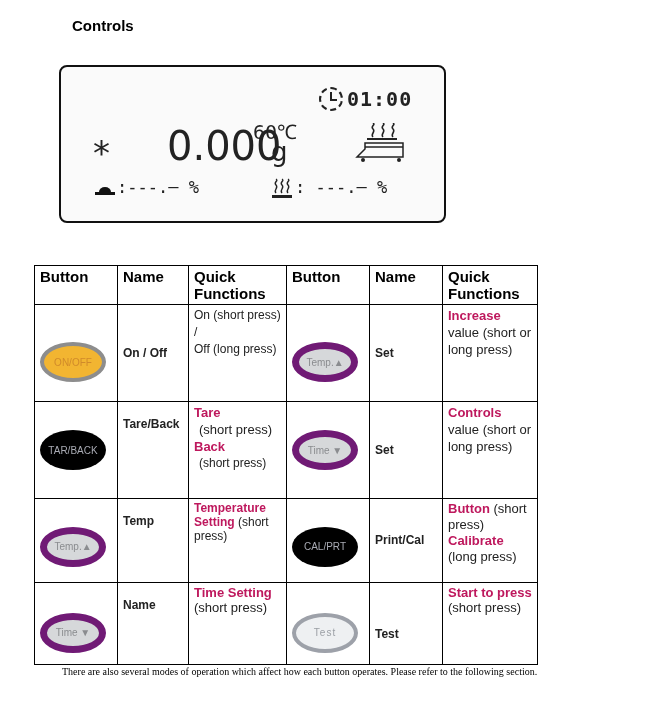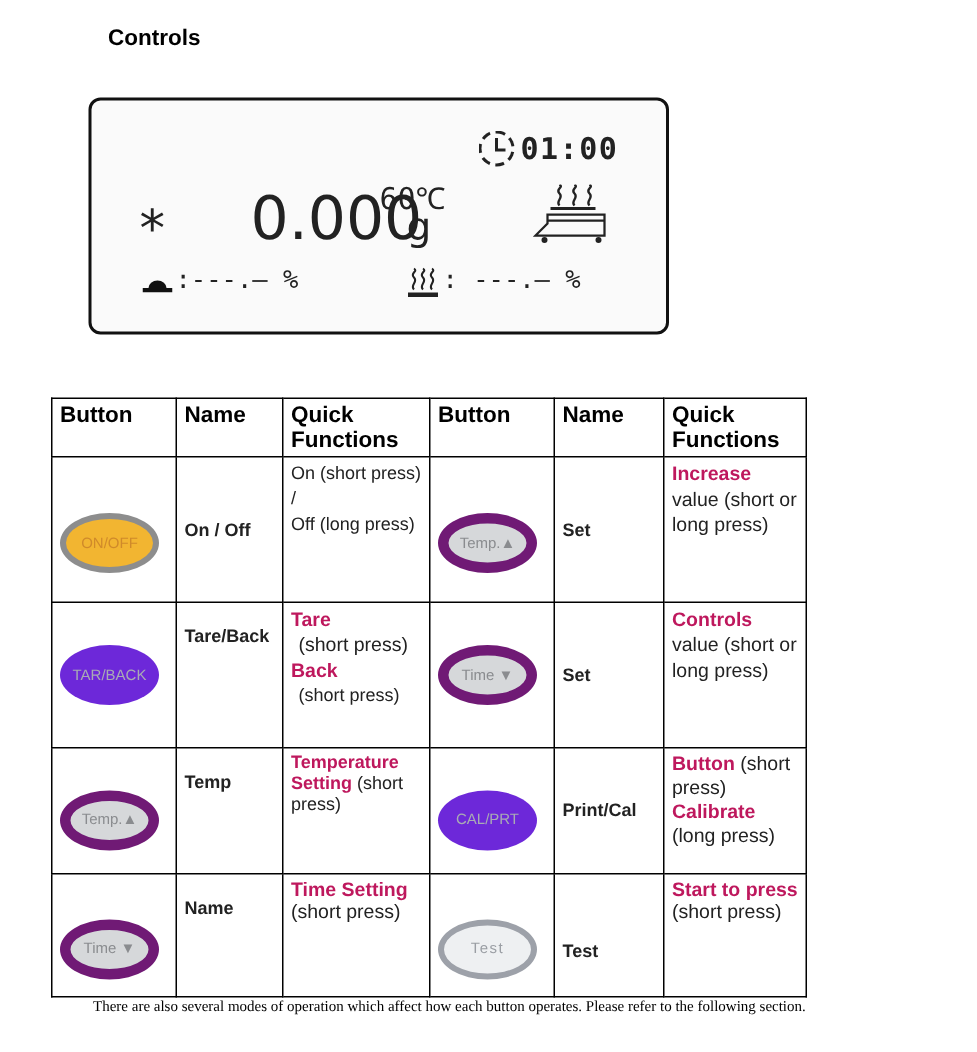--- a/index.html
+++ b/index.html
@@ -23,21 +23,21 @@
   table.ctl{position:absolute;left:34px;top:265px;border-collapse:collapse;table-layout:fixed;}
   table.ctl td, table.ctl th{border:1px solid #000;vertical-align:top;padding:2px 5px;text-align:left;}
   table.ctl th{font-size:15px;font-weight:bold;line-height:17px;height:29px;}
   table.ctl td{font-size:12px;line-height:17px;color:#222;}
   .c1{width:83px;} .c2{width:71px;} .c3{width:98px;} .c4{width:83px;} .c5{width:73px;} .c6{width:95px;}
   .btncell{vertical-align:middle!important;}
   .name{font-weight:bold;font-size:13px;color:#000;vertical-align:middle!important;}
   .name.top{vertical-align:top!important;padding-top:14px!important;}
   .oval{width:66px;height:40px;border-radius:50%;display:flex;align-items:center;justify-content:center;font-size:10px;box-sizing:border-box;}
   .o-yellow{background:#f2b531;border:4px solid #8d8d8d;color:#d08a2a;}
-  .o-dark{background:#6d28d9;color:#a9abb4;border:none;}
+  .o-dark{background:#000000;color:#a9abb4;border:none;}
   .o-grey{background:#d6d8da;border:7px solid #701a75;color:#8a8c8f;}
   .o-light{background:#eef0f2;border:4px solid #9da1a9;color:#9a9ea4;letter-spacing:1px;}
   b{color:#be185d;}
   .note{position:absolute;left:62px;top:663px;width:540px;font-family:"Liberation Serif",serif;font-size:10px;line-height:17px;}
 </style>
 </head>
 <body>
 
 <div class="title">Controls</div>
 

